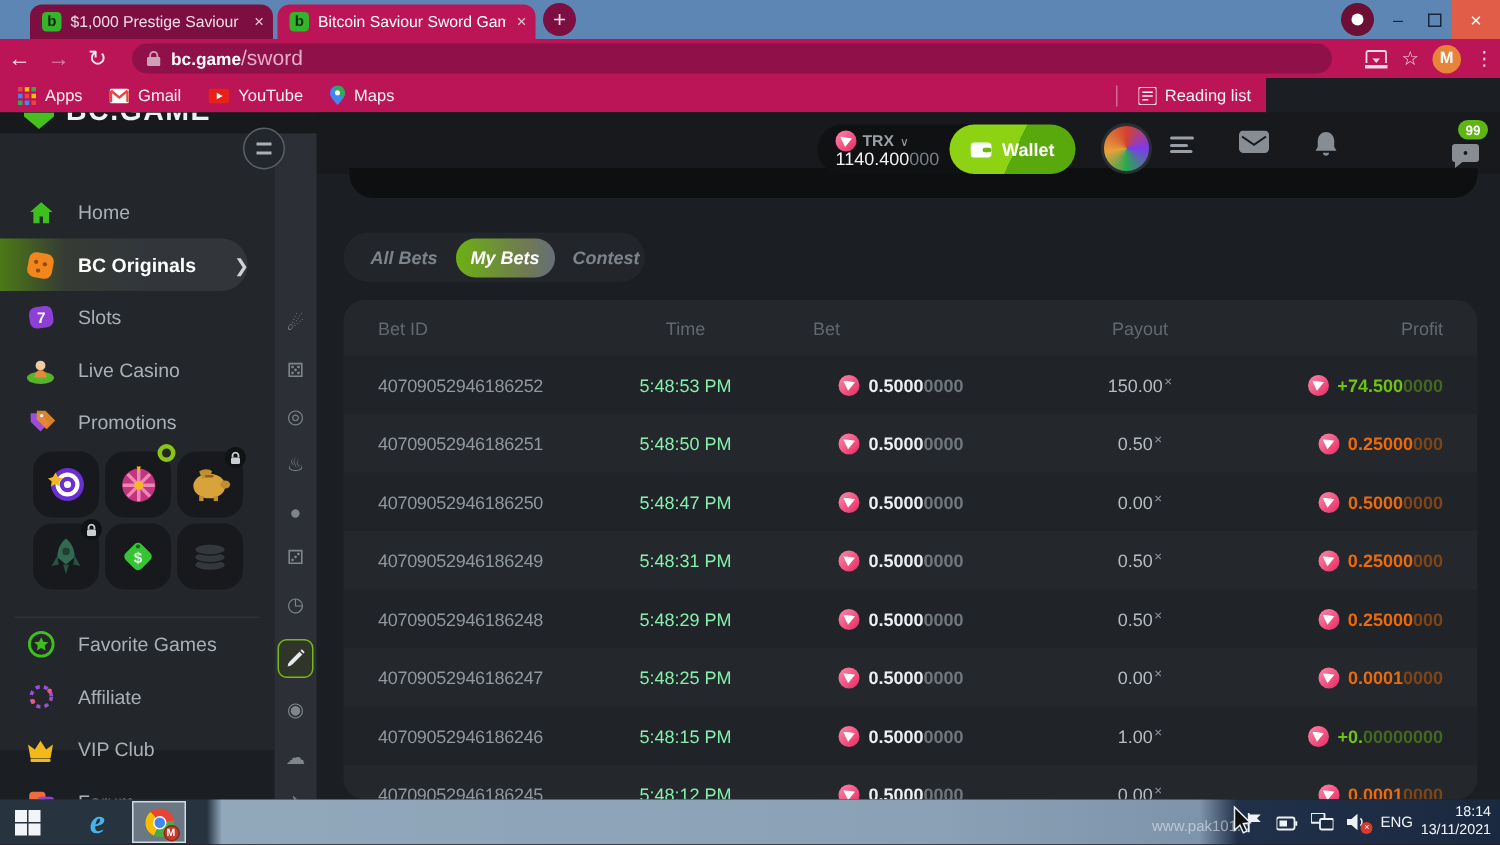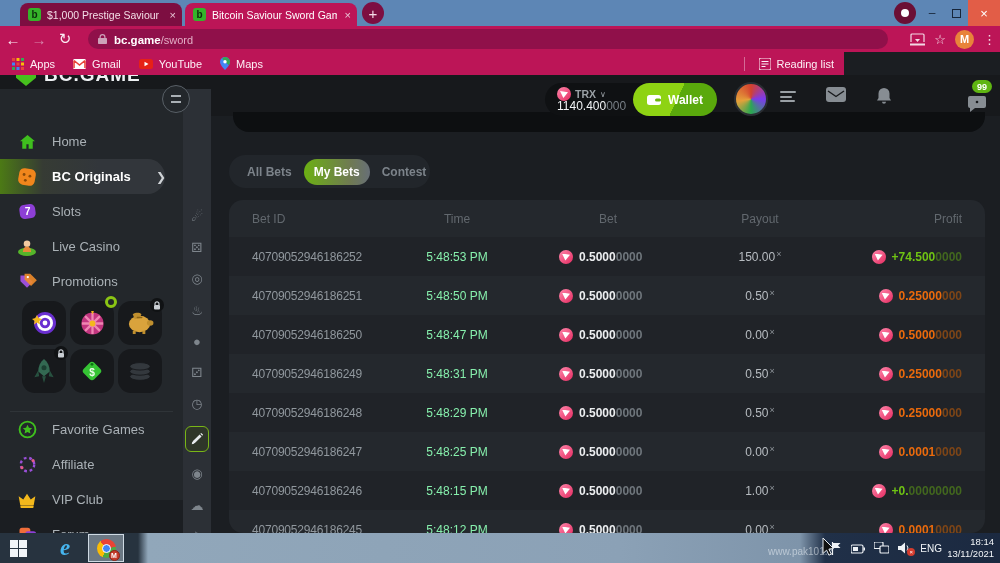--- a/index.html
+++ b/index.html
@@ -24,21 +24,21 @@
   .wmax { left:944px; width:24px; }
   .wmax i { display:block; width:9px; height:9px; border:1.5px solid #17263a; }
   .wclose { left:968px; width:32px; background:#e25d47; color:#fff; font-size:13px; }
 
   .toolbar { position:absolute; left:0; top:26px; width:1000px; height:26px; background:#bc1557; display:flex; align-items:center; }
   .navbtn { color:#fbe9f1; font-size:15px; width:26px; text-align:center; }
   .navbtn.fwd { color:#d887ab; }
   .omnibox { position:absolute; left:88px; top:3px; width:800px; height:20px; border-radius:10px; background:#90104a; display:flex; align-items:center; padding:0 10px; gap:7px; }
   .omnibox svg { flex:0 0 auto; }
   .urlhost { color:#ffffff; font-weight:bold; font-size:11.5px; }
-  .urlpath { color:#e3aec6; font-size:11px; }
+  .urlpath { color:#e3aec6; font-size:14px; }
   .tb-right { position:absolute; right:4px; top:0; height:26px; display:flex; align-items:center; gap:9px; }
   .tb-ic { color:#f3d9e5; font-size:13px; }
   .mini-avatar { width:19px; height:19px; border-radius:50%; background:#e8833a; color:#fff; font-size:11px; font-weight:bold; display:flex; align-items:center; justify-content:center; }
 
   .bookmarksbar { position:absolute; left:0; top:52px; width:844px; height:23px; background:#bc1557; display:flex; align-items:center; padding-left:12px; gap:18px; }
   .bm { display:flex; align-items:center; gap:6px; color:#fdf0f6; font-size:11px; }
   .rl { position:absolute; right:10px; display:flex; align-items:center; gap:6px; color:#fdf0f6; font-size:11px; }
   .rl::before { content:""; width:1px; height:14px; background:#d46a96; margin-right:8px; }
 
   
@@ -80,31 +80,31 @@
   .trxcoin { display:inline-block; width:14px; height:14px; border-radius:50%; background:linear-gradient(135deg,#ff87ab,#e42a60); position:relative; flex:0 0 auto; }
   .trxcoin::after { content:""; position:absolute; left:3px; top:4px; width:8px; height:7px; background:#fff; clip-path:polygon(0 0,100% 18%,42% 100%); }
   .avatar { position:absolute; left:734px; top:7px; width:34px; height:34px; border-radius:50%; background:conic-gradient(#d3422f,#7c3aed 90deg,#2aa852 180deg,#e5a13a 260deg,#d3422f); border:2px solid #2a2e33; }
   .hmenu { position:absolute; left:780px; top:16px; width:16px; height:12px; }
   .hmenu span { display:block; height:2px; background:#9aa0a5; margin-bottom:2.5px; border-radius:1px; }
   .hmenu span:nth-child(2){ width:12px; } .hmenu span:nth-child(3){ width:15px; }
   .hdico { position:absolute; top:12px; color:#878d93; }
   .chatbadge { position:absolute; left:972px; top:5px; min-width:20px; height:13px; border-radius:7px; background:#5fb512; color:#fff; font-size:9px; font-weight:bold; display:flex; align-items:center; justify-content:center; padding:0 3px; z-index:3; }
 
   
-  .tabbar { position:absolute; left:229px; top:80px; width:201px; height:33px; background:#22262b; border-radius:17px; display:flex; align-items:center; padding:0 8px; gap:2px; }
+  .tabbar { position:absolute; left:229px; top:80px; width:201px; height:33px; background:#22262b; border-radius:17px; display:flex; align-items:center; padding:0 8px; gap:2px;font-style:italic; }
   .btab { color:#7c838a; font-size:12px; font-weight:bold; padding:6px 10px; border-radius:14px; white-space:nowrap; }
   .btab.active { background:linear-gradient(90deg,#6cb013,#6f7a52 70%,#676f77); color:#fff; }
 
   
   .bets { position:absolute; left:229px; top:125px; width:756px; height:333px; background:#24282d; border-radius:14px; overflow:hidden; }
   .thead { position:relative; height:37px; }
   .thead span { position:absolute; top:12px; color:#62686e; font-size:12px; }
   .col-id { left:23px; }
   .col-time { left:160px; width:136px; text-align:center; }
-  .col-bet { left:313px; width:132px; text-align:center; }
+  .col-bet { left:313px; width:132px; }
   .col-payout { left:465px; width:132px; text-align:center; }
   .col-profit { right:23px; text-align:right; }
   .trow { position:relative; height:39px; }
   .trow:nth-child(odd) { background:rgba(0,0,0,0.10); }
   .trow > div { position:absolute; top:0; height:39px; display:flex; align-items:center; font-size:12px; }
   .c-id { left:23px; color:#90979d; letter-spacing:-0.2px; }
   .c-time { left:160px; width:136px; justify-content:center; color:#86efac; }
   .c-bet { left:330px; gap:6px; }
   .c-bet b { color:#eceef0; } .c-bet i { font-style:normal; color:#6f767c; font-weight:bold; }
   .c-payout { left:465px; width:132px; justify-content:center; color:#b7bcc1; }

